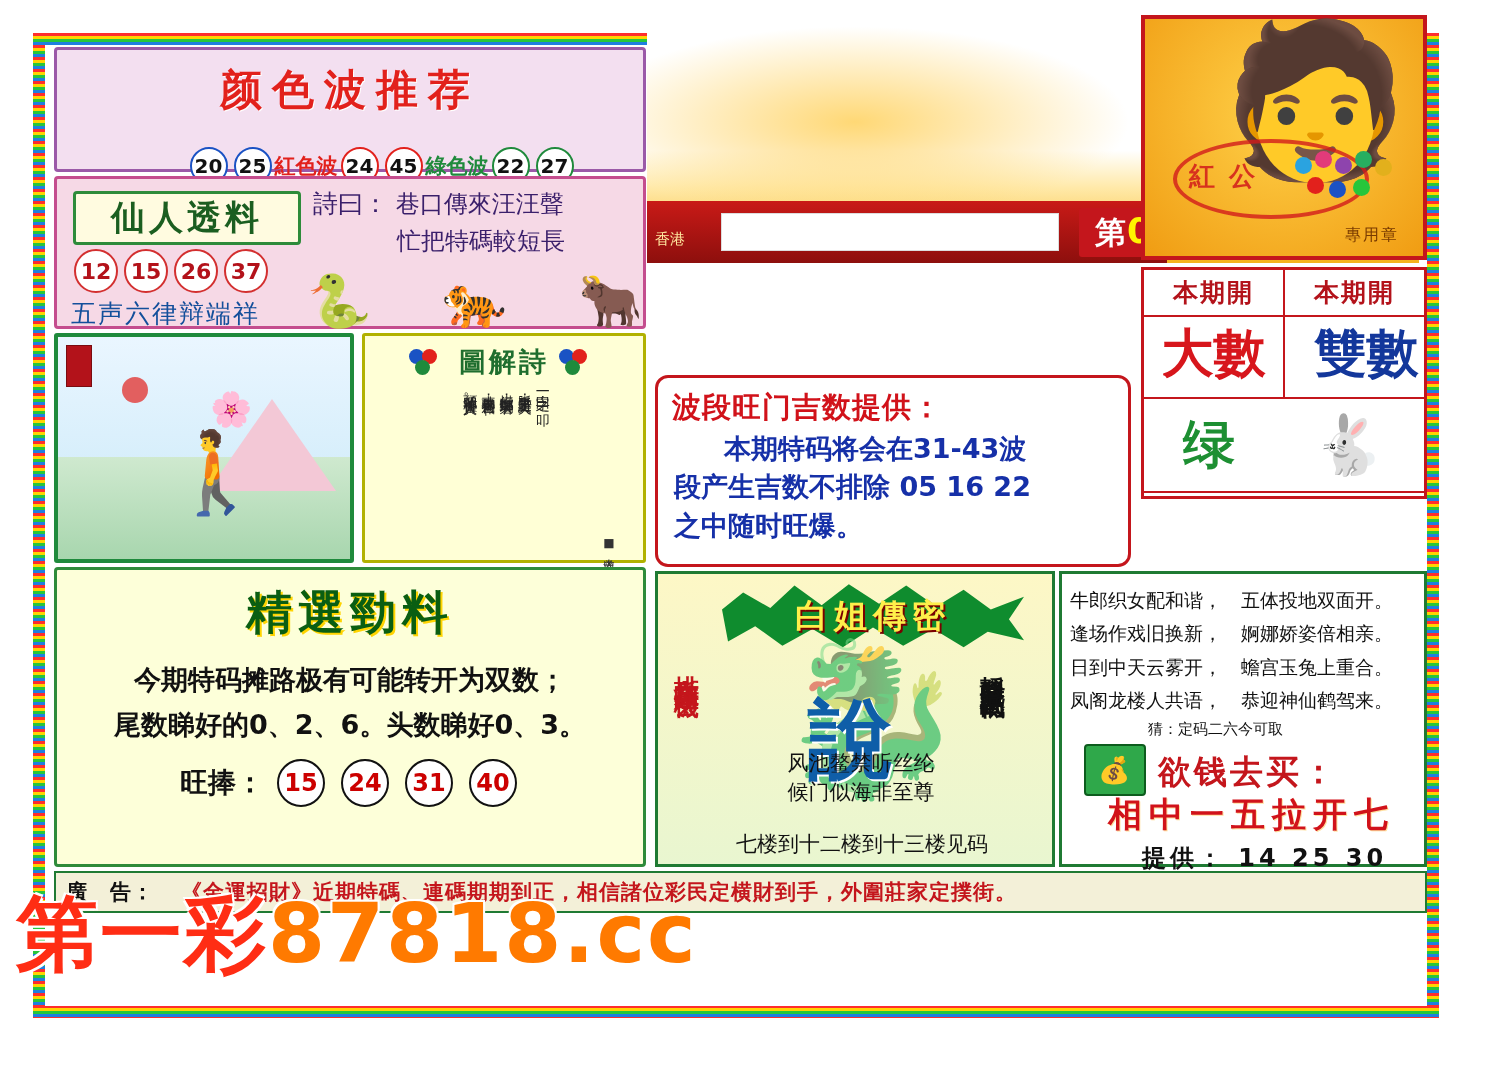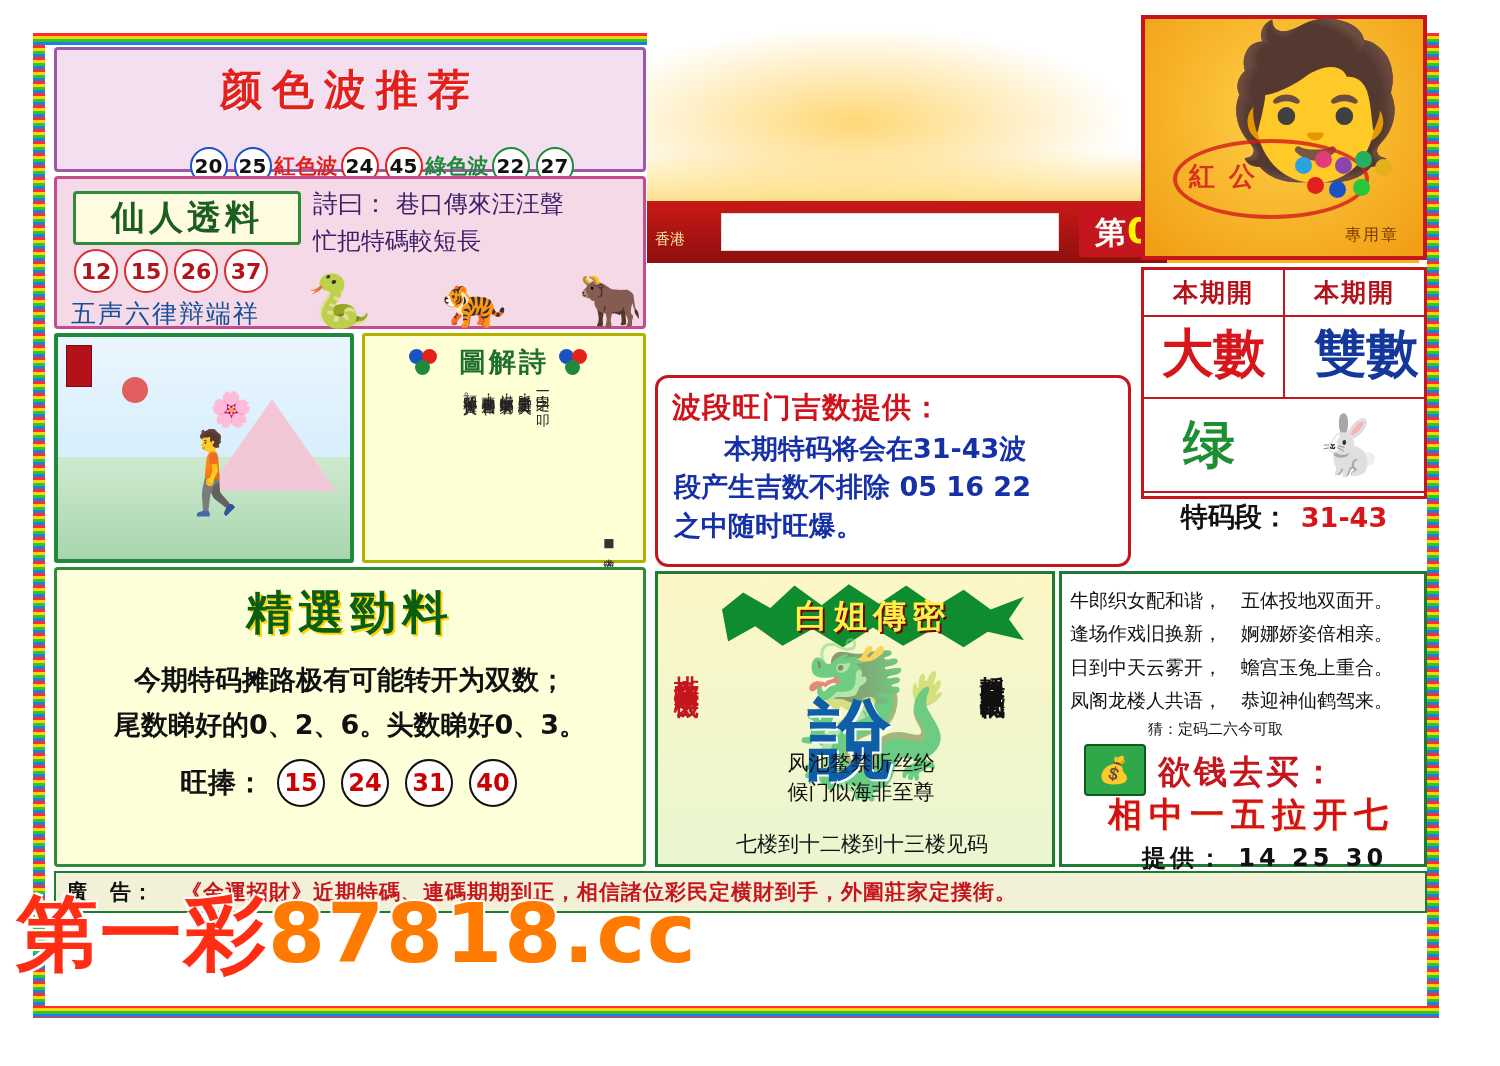--- a/index.html
+++ b/index.html
@@ -322,21 +322,21 @@
         <span class="ball g">22</span>
         <span class="ball g">27</span>
       </div>
     </div>
 
     <div class="box" id="immortal">
       <div class="imm-head">仙人透料</div>
       <div class="imm-poem">
         <span class="lab">詩曰：</span>
         <span>巷口傳來汪汪聲</span><br>
-        <span style="display:inline-block">忙把特碼較短長</span>
+        <span style="margin-left:84px;display:inline-block">忙把特碼較短長</span>
       </div>
       <div class="imm-balls">
         <span class="ball">12</span>
         <span class="ball">15</span>
         <span class="ball">26</span>
         <span class="ball">37</span>
       </div>
       <div class="imm-foot">五声六律辩端祥</div>
       <div class="animals">
         <span class="animal">🐍</span>
@@ -433,24 +433,20 @@
           <div class="ot-big red">大數</div>
         </div>
         <div class="ot-cell">
           <div class="ot-big blue">雙數</div>
         </div>
       </div>
       <div class="ot-green">
         <span class="g">绿</span>
         <span class="rabbit">🐇</span>
       </div>
-      <div class="ot-seg">
-        <span>特码段：</span>
-        <b>31-43</b>
-      </div>
     </div>
 
     <div class="box" id="bodu">
       <div class="bd-title">波段旺门吉数提供：</div>
       <div class="bd-line" style="text-indent:50px">本期特码将会在31-43波</div>
       <div class="bd-line">段产生吉数不排除 05 16 22</div>
       <div class="bd-line">之中随时旺爆。</div>
     </div>
 
     <div class="box" id="baijie">

